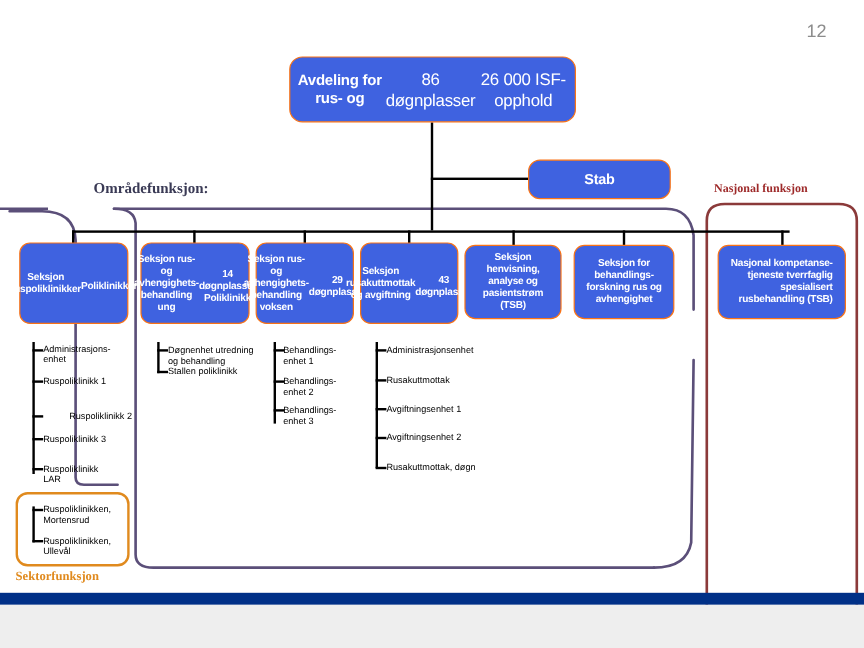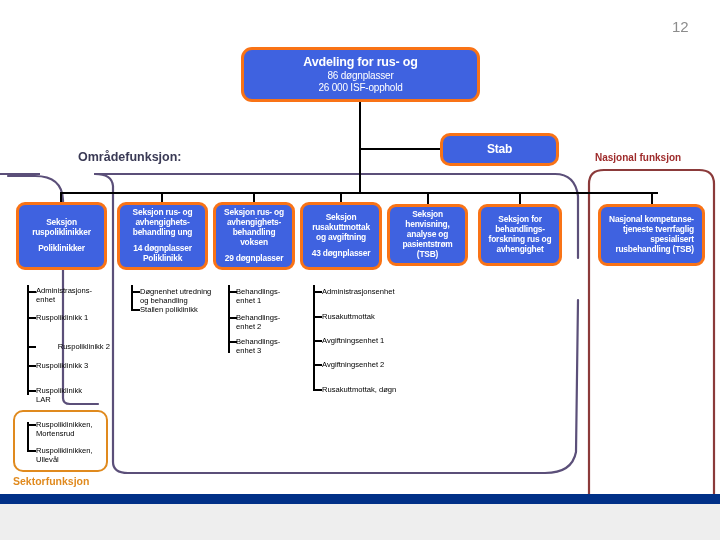--- a/index.html
+++ b/index.html
@@ -12,51 +12,51 @@
 
   
   .page-num{
     position:absolute;top:18px;left:672px;width:40px;
     font-size:15px;color:#8c8c8c;text-align:left;
   }
 
   
   .node{
     position:absolute;box-sizing:border-box;
-    background:#3f62e0;border:3px solid #f97316;border-radius:9px;
+    background:#3f62e0;border:1px solid #f97316;border-radius:9px;
     color:#ffffff;text-align:center;
-    display:flex;flex-direction:column;align-items:center;justify-content:center;
+    display:flex;align-items:center;justify-content:center;
     line-height:1.18;letter-spacing:-0.2px;
     padding:2px 3px;
   }
   .node .ttl{font-weight:bold;}
   .node .sub{font-weight:bold;}
 
   
   .root{left:241px;top:47px;width:239px;height:55px;border-radius:11px;font-size:11.5px;}
   .root .ttl{font-size:12.5px;}
-  .root .sub{font-weight:normal;font-size:10px;}
+  .root .sub{font-weight:normal;font-size:14px;}
 
   
   .stab{left:440px;top:133px;width:119px;height:33px;font-size:12px;border-radius:10px;}
 
   
   .sec{top:202px;height:68px;font-size:8.4px;}
   .sec .ttl{font-weight:bold;}
   .sec .sub{font-weight:bold;margin-top:6px;}
   .sec1{left:16px;width:91px;}
   .sec2{left:117px;width:91px;}
   .sec3{left:213px;width:82px;}
   .sec4{left:300px;width:82px;}
   .sec5{left:387px;top:204px;height:62px;width:81px;}
   .sec6{left:478px;top:204px;height:62px;width:84px;}
   .sec7{left:598px;top:204px;height:62px;width:107px;text-align:right;}
 
   
-  .lbl{position:absolute;font-weight:bold;white-space:nowrap;}
+  .lbl{position:absolute;font-weight:bold;white-space:nowrap;font-family:Liberation Serif, serif;}
   .lbl-omraade{left:78px;top:150px;font-size:12.5px;color:#3a3a55;}
   .lbl-nasjonal{left:595px;top:152px;font-size:10px;color:#9e2a2a;}
   .lbl-sektor{left:13px;top:475px;font-size:10.5px;color:#e08a1e;}
 
   
   .ln{position:absolute;background:#000000;}
   .vl{width:2px;}
   .hl{height:2px;}
 
   

